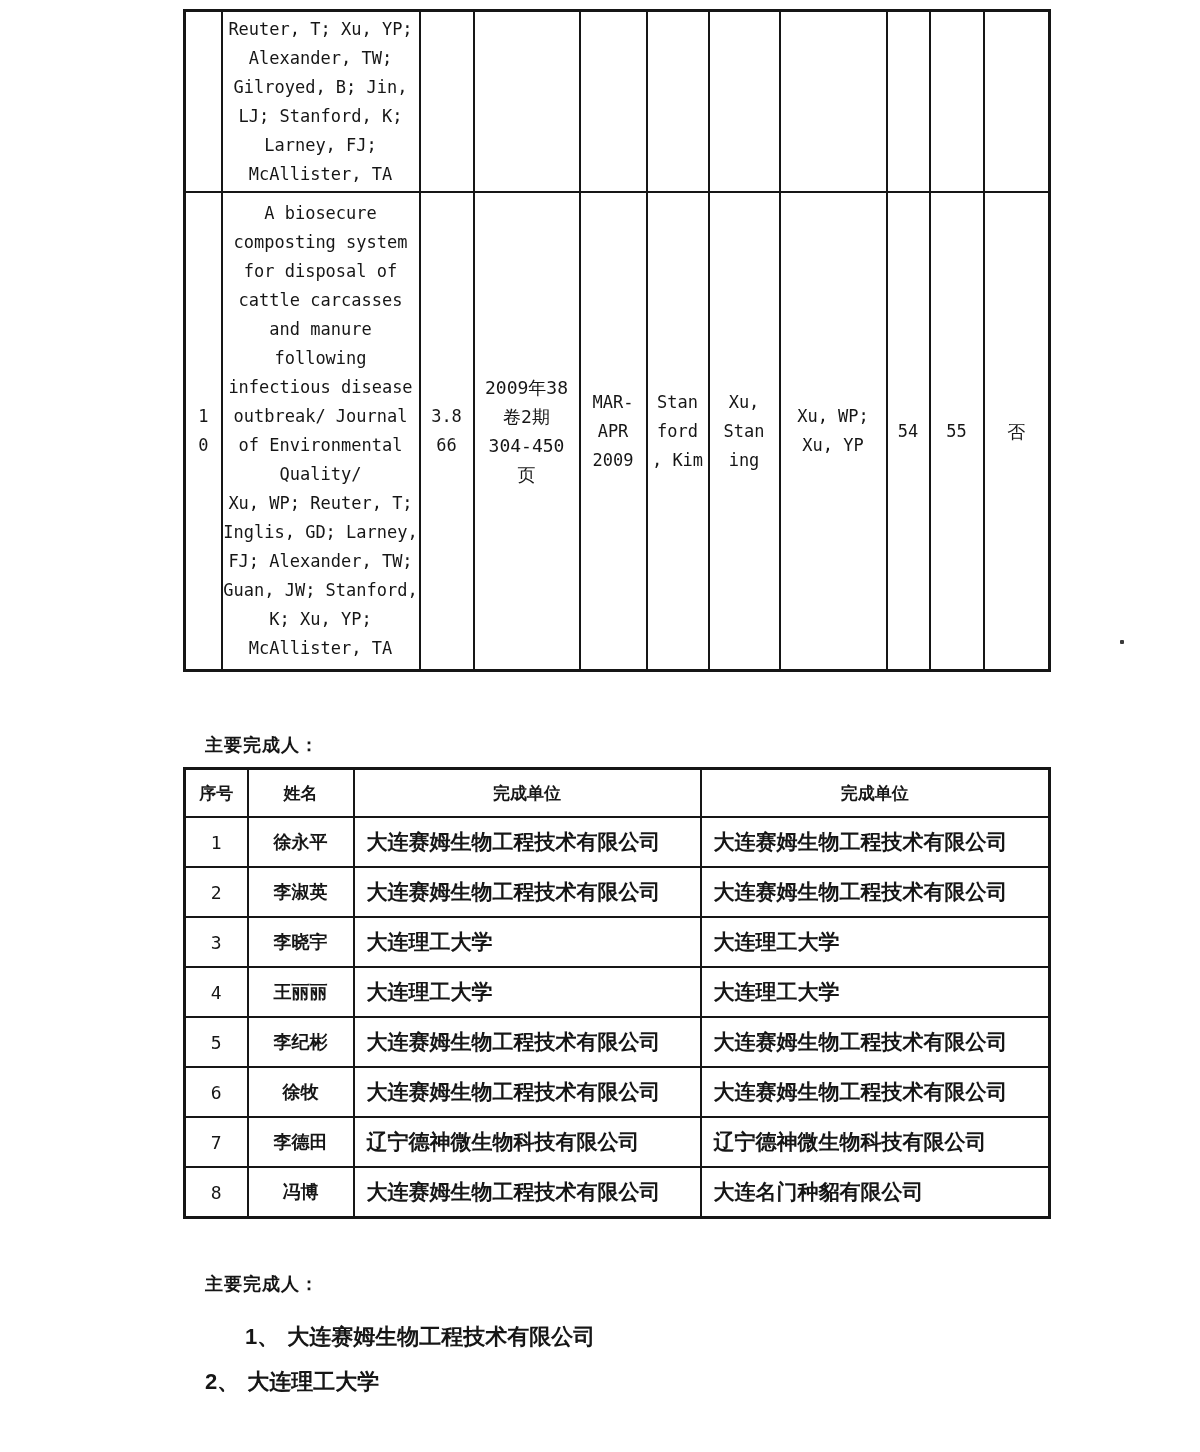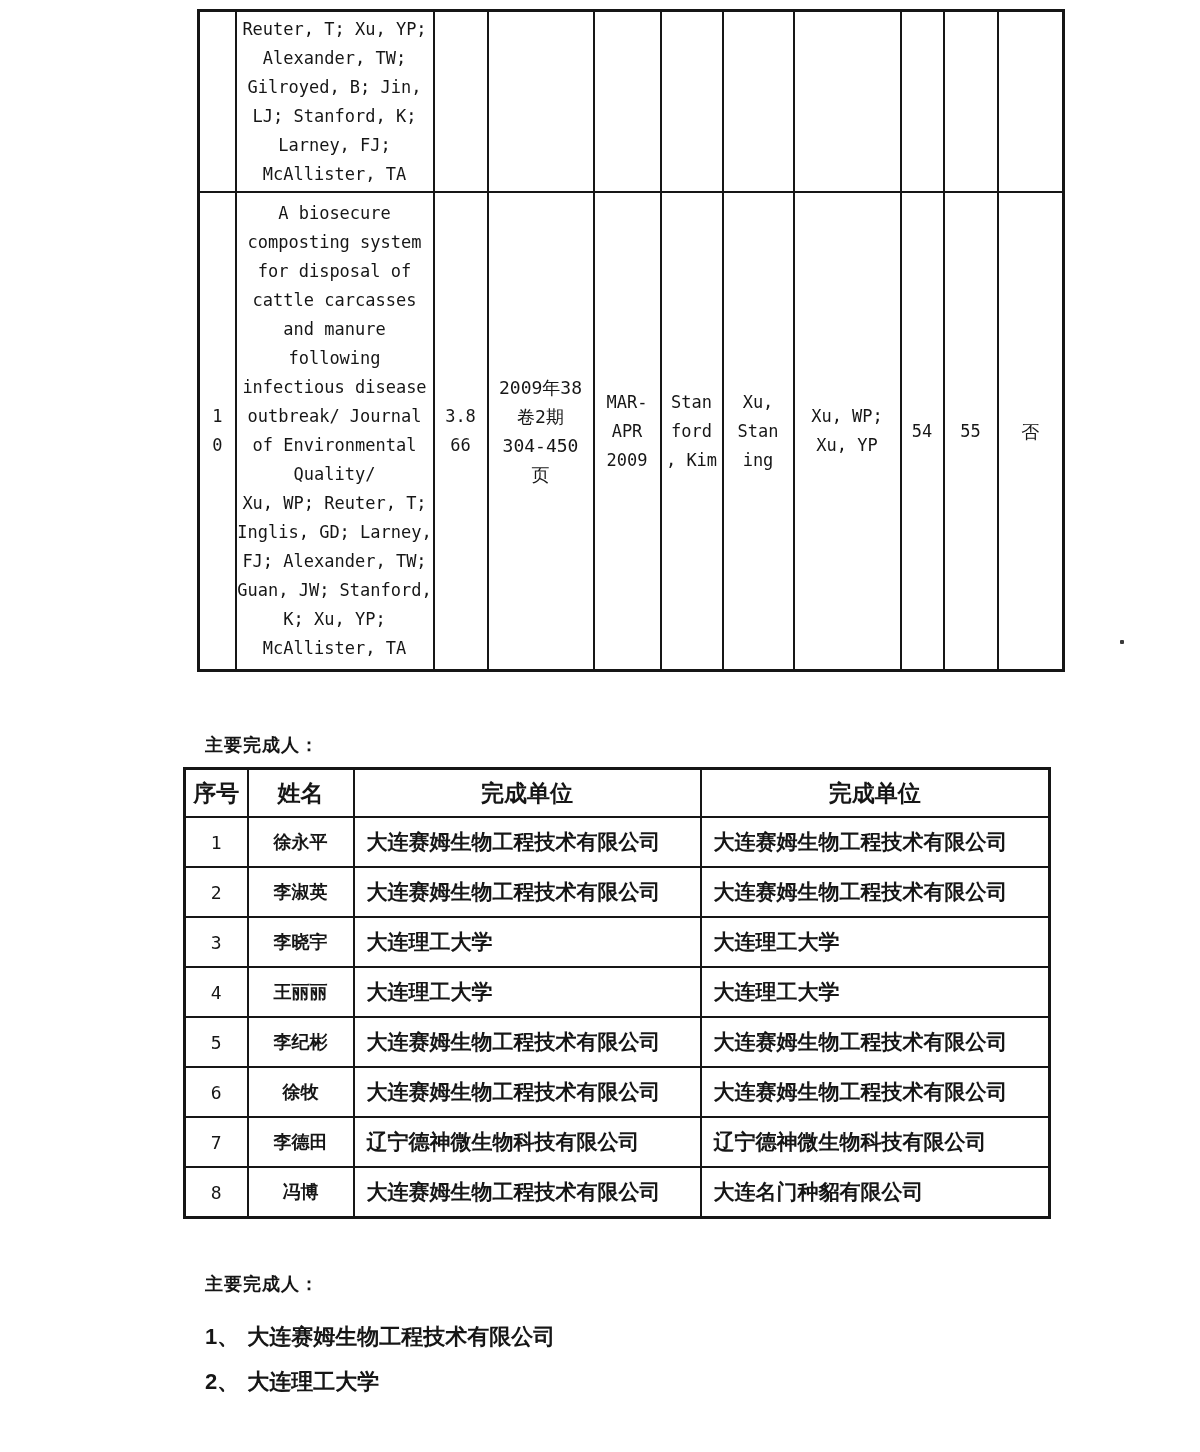--- a/index.html
+++ b/index.html
@@ -9,21 +9,21 @@
     height: 1452px;
     background: #ffffff;
     color: #161616;
     font-family: "Liberation Sans", sans-serif;
     overflow: hidden;
   }
 
   
   #pub-table {
     position: absolute;
-    left: 197px;
+    left: 183px;
     top: 9px;
     border-collapse: collapse;
     table-layout: fixed;
     border: 3px solid #161616;
   }
   #pub-table td {
     border: 2px solid #161616;
     vertical-align: middle;
     text-align: center;
     white-space: pre-line;
@@ -58,21 +58,21 @@
     border: 3px solid #161616;
   }
   #contrib-table th, #contrib-table td {
     border: 2px solid #161616;
     vertical-align: middle;
     padding: 0;
     overflow: hidden;
   }
   #contrib-table th {
     height: 46px;
-    font-size: 23px;
+    font-size: 17px;
     font-weight: 700;
     text-align: center;
   }
   #contrib-table td { height: 48px; }
   #contrib-table td.c-no {
     text-align: center;
     font-family: "DejaVu Sans Mono", monospace;
     font-size: 18px;
   }
   #contrib-table td.c-name {
@@ -89,21 +89,21 @@
 
   
   .unit-item {
     position: absolute;
     left: 205px;
     font-size: 22px;
     font-weight: 700;
     white-space: nowrap;
   }
   .unit-item .num { margin-right: 8px; }
-  #unit-item-0 { top: 1322px; }
+  #unit-item-0 { top: 1322px; margin-left: 40px; }
   #unit-item-1 { top: 1367px; }
   #unit-item-2 { top: 1412px; }
 
   
   #stray-dot {
     position: absolute;
     left: 1120px;
     top: 640px;
     width: 4px;
     height: 4px;

